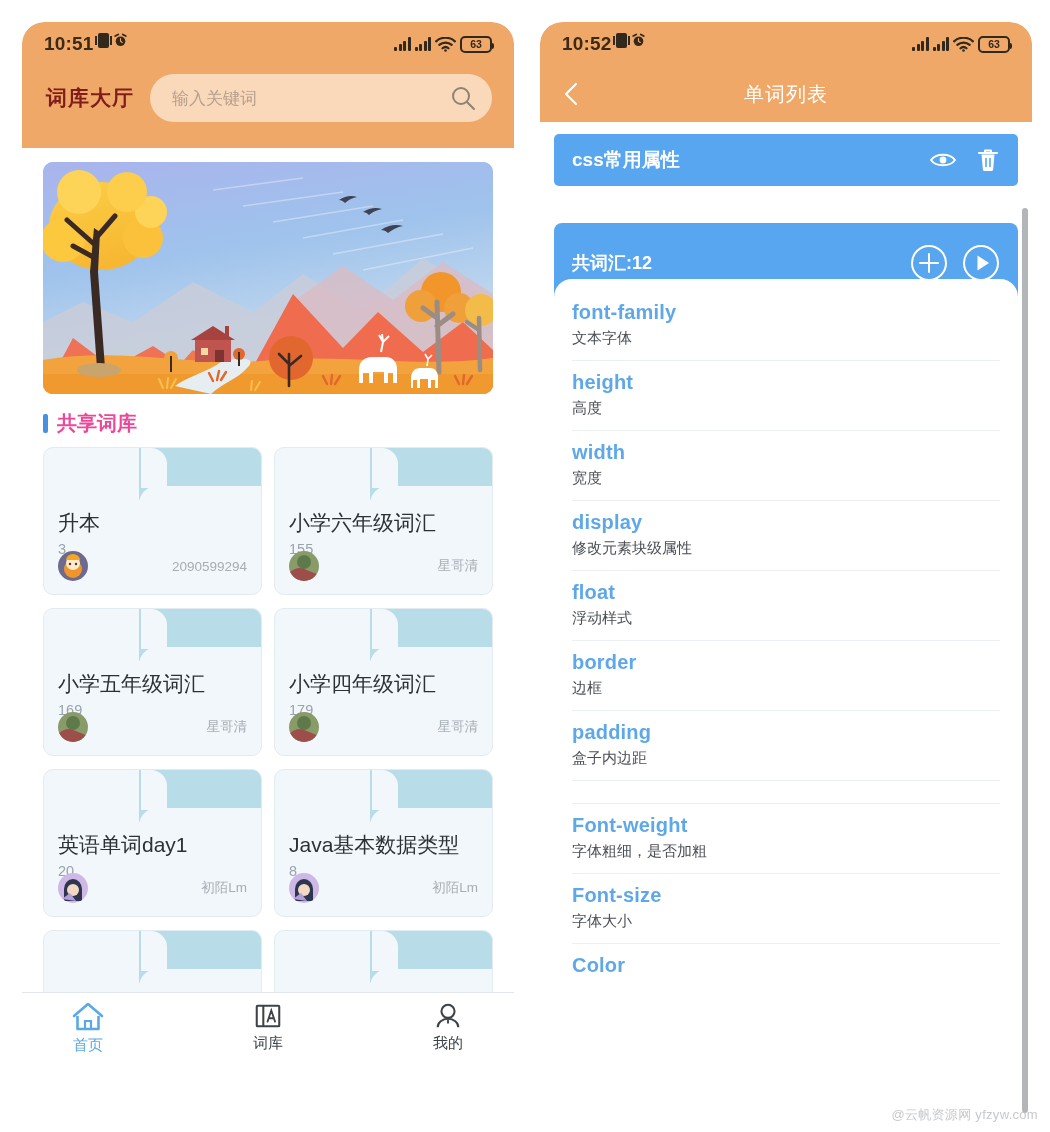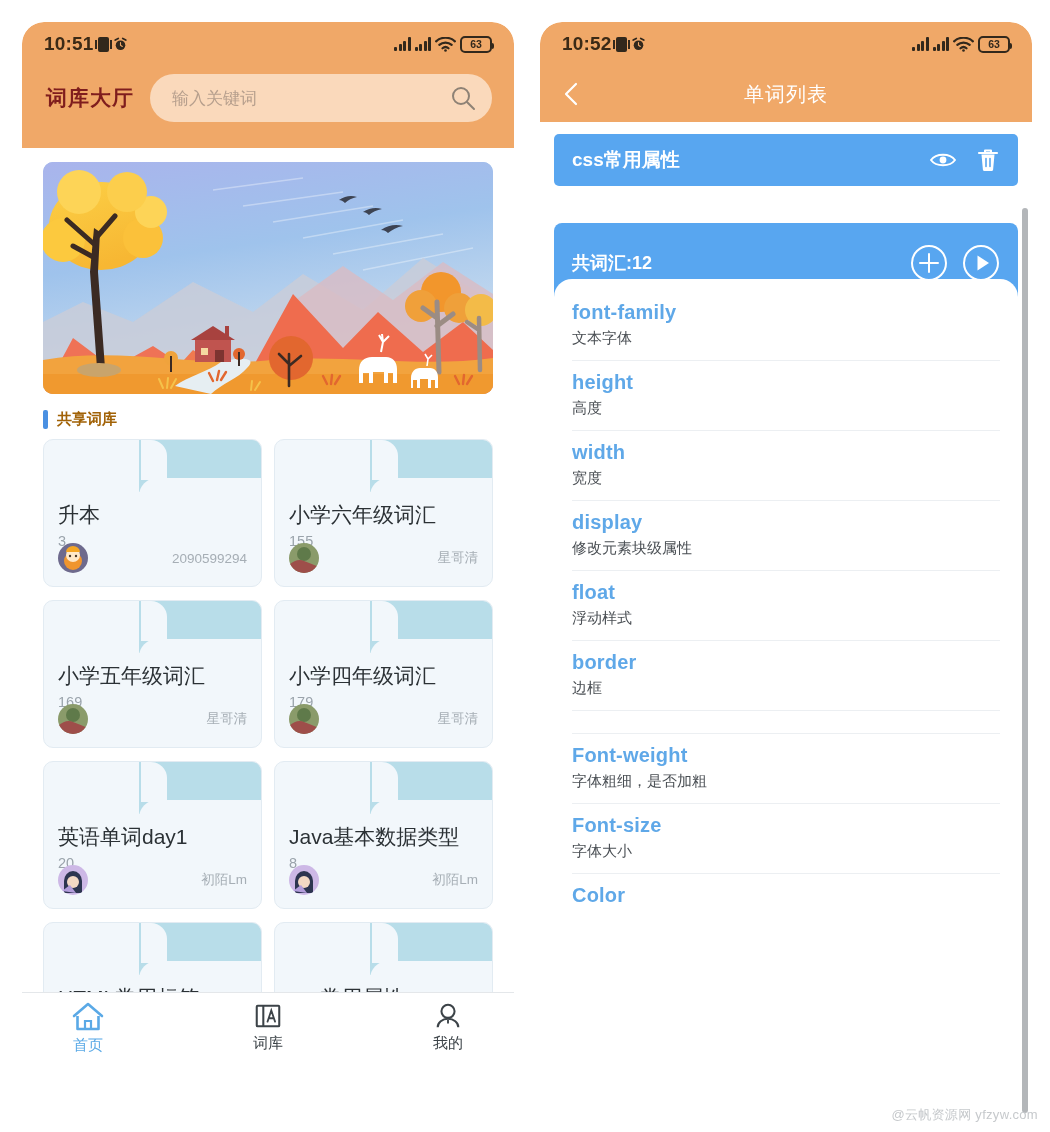--- a/index.html
+++ b/index.html
@@ -26,21 +26,21 @@
     border-radius: 22px 22px 0 0;
   }
 
   
   .statusbar {
     position: relative; height: 44px;
     display: flex; align-items: center; justify-content: space-between;
     padding: 0 22px 0 22px;
     color: #3b2a16;
   }
-  .sb-left { display:flex; align-items:center; gap:4px; }
+  .sb-left { display:flex; gap:4px; }
   .sb-time { font-size: 19px; font-weight: 700; letter-spacing: .2px; }
   .sb-vibe { display:inline-block; width:11px; height:15px; background:#32281c;
              border-radius:2px; position:relative; }
   .sb-vibe:before{content:"";position:absolute;left:-3px;top:3px;width:2px;height:9px;background:#32281c;}
   .sb-vibe:after{content:"";position:absolute;right:-3px;top:3px;width:2px;height:9px;background:#32281c;}
   .sb-alarm { width:15px; height:15px; }
   .sb-right { display:flex; align-items:center; gap:4px; }
   .bars { display:flex; align-items:flex-end; gap:1.5px; height:14px; }
   .bars i { display:block; width:3px; background:#32281c; border-radius:1px; }
   .bars i:nth-child(1){height:4px;} .bars i:nth-child(2){height:7px;}
@@ -78,21 +78,21 @@
     margin: 14px 21px 0 21px; height: 232px; border-radius: 10px;
     overflow:hidden; position:relative; background:#9fc1ea;
   }
   .banner svg { display:block; width:100%; height:100%; }
 
   .sec-title {
     display:flex; align-items:center; gap:9px;
     margin: 16px 0 10px 21px;
   }
   .sec-bar { width:5px; height:19px; background:#4a90e2; border-radius:2px; }
-  .sec-text { color:#a16207; font-size:15px; font-weight:700; }
+  .sec-text { color:#ec4899; font-size:20px; font-weight:700; }
 
   .card-grid {
     display:flex; flex-wrap:wrap; gap:13px 12px;
     padding: 0 21px;
   }
   .lib-card {
     position:relative; width:219px; height:148px;
     background:#f2f7fb; border:1px solid #e2ebf2; border-radius:10px;
     overflow:hidden;
   }
@@ -649,20 +649,24 @@
           </div>
           <div class="word-item">
             <div class="word-term">float</div>
             <div class="word-def">浮动样式</div>
           </div>
           <div class="word-item">
             <div class="word-term">border</div>
             <div class="word-def">边框</div>
           </div>
           <div class="word-item">
+            <div class="word-term">padding</div>
+            <div class="word-def">盒子内边距</div>
+          </div>
+          <div class="word-item">
           </div>
           <div class="word-item">
             <div class="word-term">Font-weight</div>
             <div class="word-def">字体粗细，是否加粗</div>
           </div>
           <div class="word-item">
             <div class="word-term">Font-size</div>
             <div class="word-def">字体大小</div>
           </div>
           <div class="word-item">

